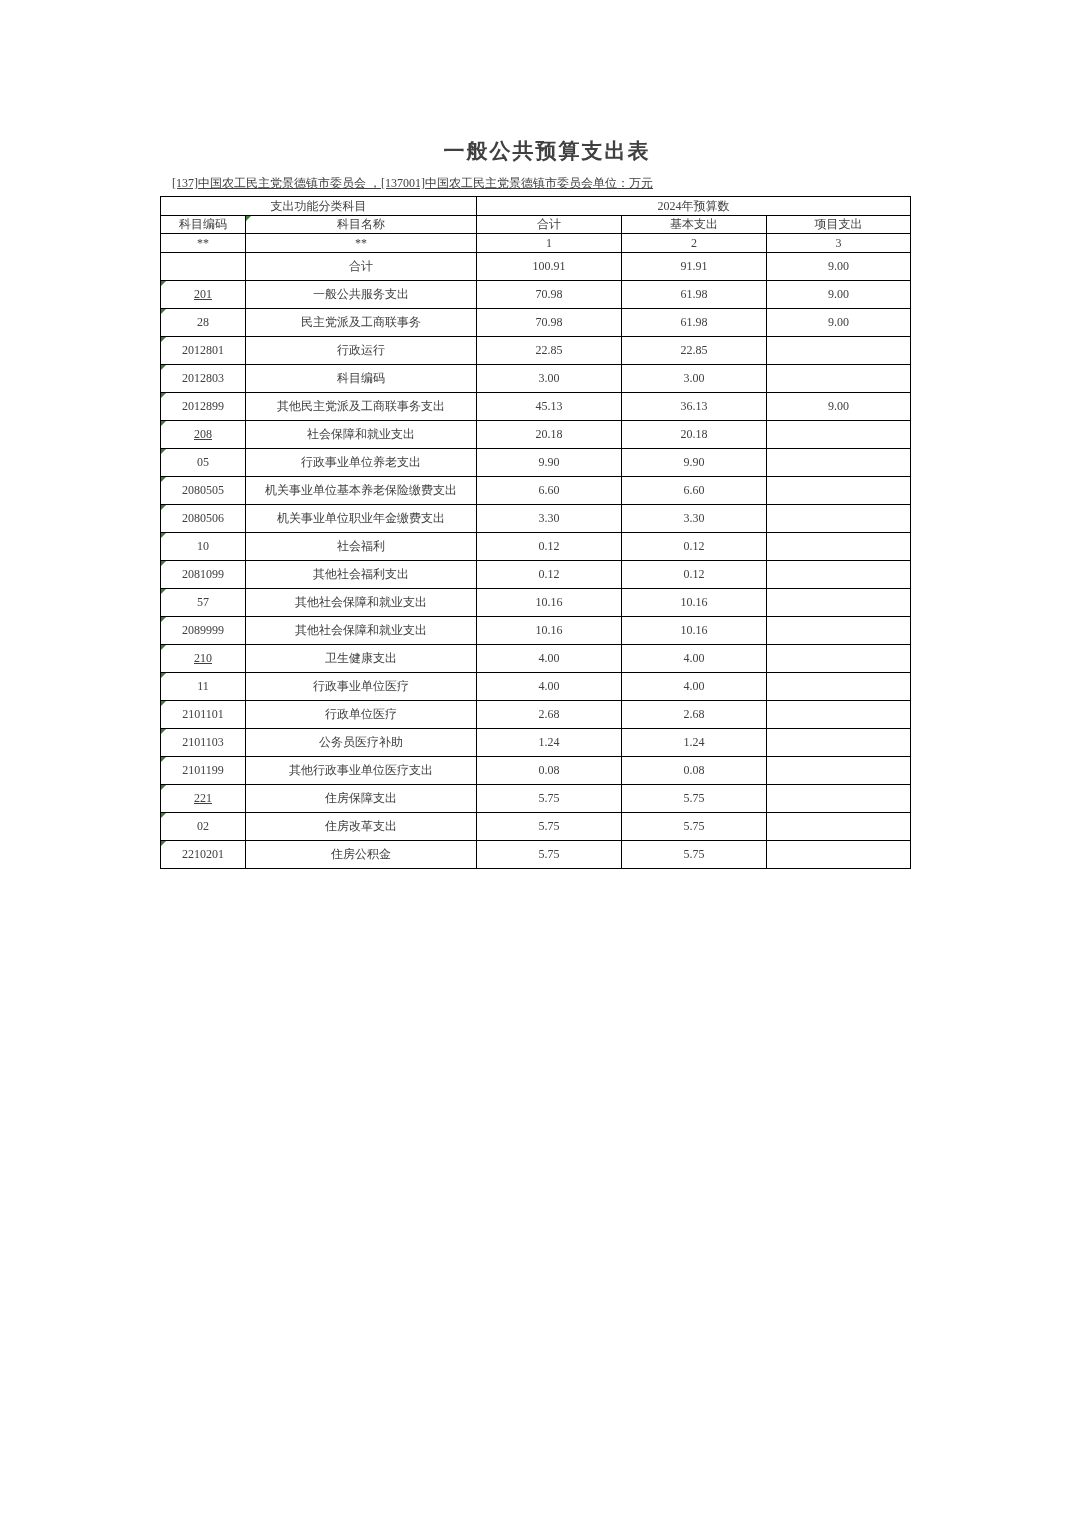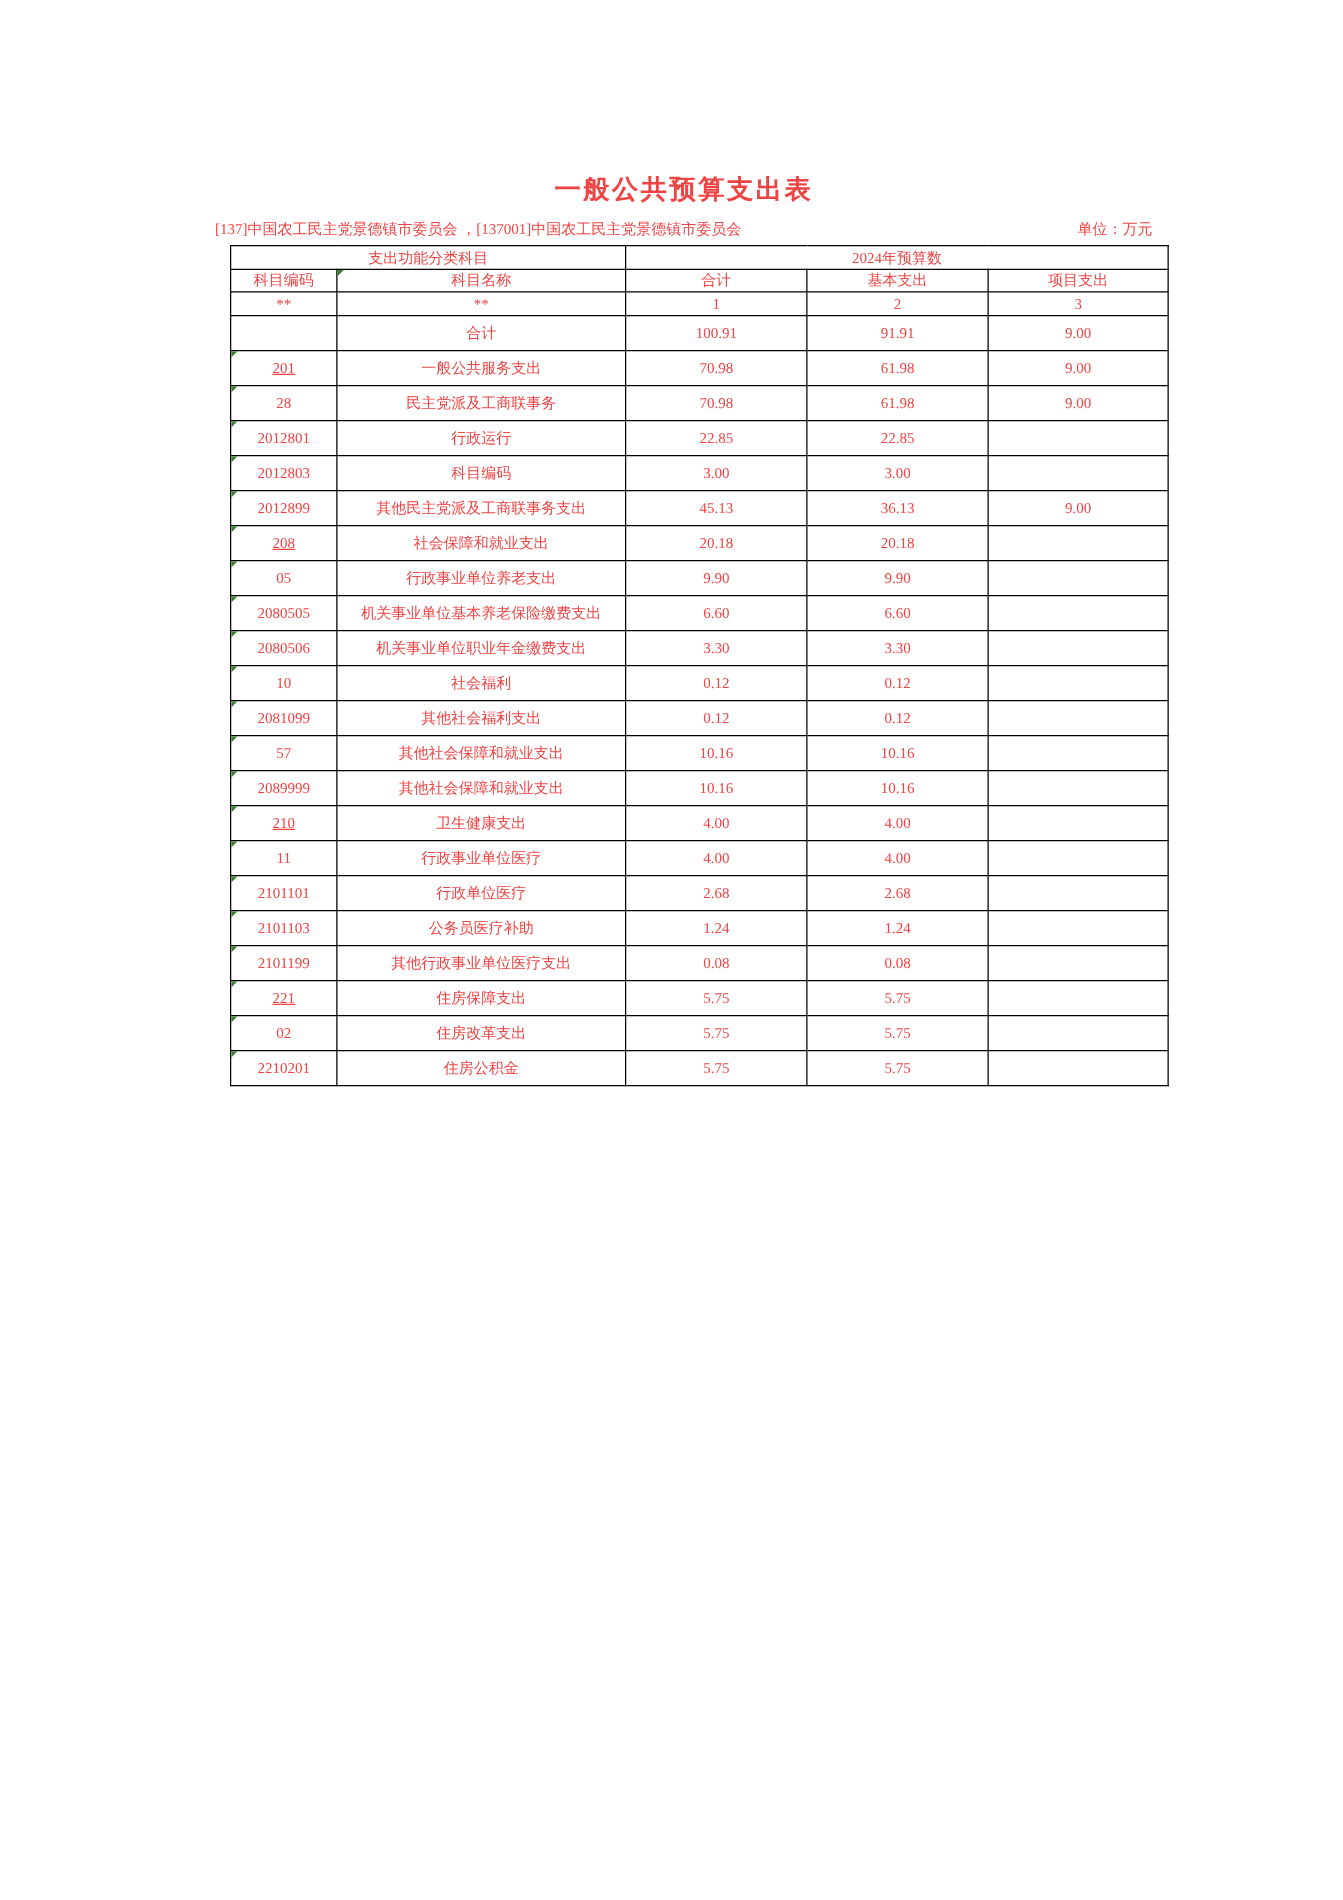--- a/index.html
+++ b/index.html
@@ -3,49 +3,50 @@
 <meta charset="utf-8">
 <style>
   html, body { margin: 0; padding: 0; background: #e8e8e8; }
   .page {
     position: relative;
     width: 1074px;
     height: 1520px;
     background: #ffffff;
     margin: 0 auto;
     font-family: "Liberation Serif", "DejaVu Serif", serif;
-    color: #ef4444;
+    color: #404040;
     overflow: hidden;
   }
   .doc-title {
     position: absolute;
     top: 137px;
     left: 172px;
     width: 750px;
     text-align: center;
     font-size: 21px;
     font-weight: bold;
     letter-spacing: 2px;
     white-space: nowrap;
   }
   .subhead {
     position: absolute;
     top: 175px;
     left: 172px;
     width: 750px;
     display: flex;
-    justify-content: space-between;
+    justify-content: flex-start;
     align-items: flex-end;
     font-size: 12px;
     white-space: nowrap;
+    text-decoration: underline;
   }
   table.budget {
     position: absolute;
     top: 196px;
-    left: 184px;
+    left: 160px;
     width: 750px;
     border-collapse: collapse;
     table-layout: fixed;
     font-size: 12px;
     padding-left: 44px;
   }
   table.budget th, table.budget td {
     border: 1px solid #000;
     padding: 0;
     font-weight: normal;

